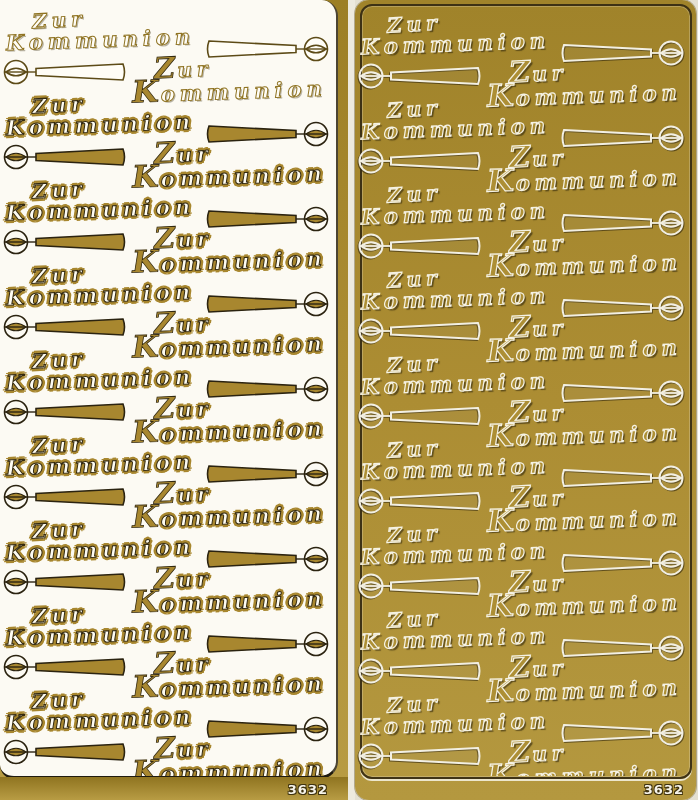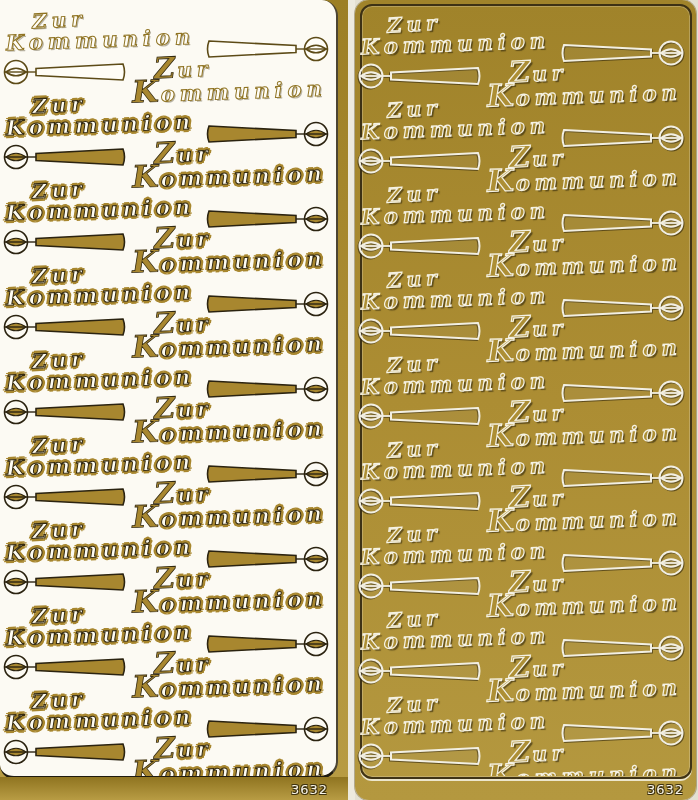--- a/index.html
+++ b/index.html
@@ -13,21 +13,21 @@
       border-radius:0 16px 18px 14px;}
   .bottom-strip{position:absolute;left:0;right:0;bottom:0;height:23px;
       background:linear-gradient(180deg,#8f7420,#b89c44);}
   .sheet-gap{position:absolute;left:348px;top:0;width:7px;height:800px;background:#edeadf;}
   .sheet-right{left:355px;width:341px;background:linear-gradient(180deg,#a0832a 0%,#ac8d33 50%,#b4983f 100%);
       border-radius:14px;box-shadow:0 0 0 1px rgba(90,72,20,.4);}
   .inner-border{position:absolute;left:5px;right:4px;top:4px;bottom:21px;
       border:2px solid rgba(50,40,18,.9);border-radius:12px;
       box-shadow:0 2px 0 rgba(246,243,230,.85), inset 0 0 0 1px rgba(246,243,230,.25);}
 
-  .code{position:absolute;font-family:"DejaVu Sans",sans-serif;font-weight:normal;font-size:13px;
+  .code{position:absolute;font-family:"DejaVu Sans",sans-serif;font-weight:bold;font-size:13px;
       letter-spacing:1px;color:#f7f4ea;z-index:5;
       text-shadow:-1px -1px 0 #3f3310,1px -1px 0 #3f3310,-1px 1px 0 #3f3310,1px 1px 0 #3f3310;}
   .sheet-left .code{right:20px;bottom:3px;}
   .sheet-right .code{right:12px;bottom:3px;}
 
   
   .units{position:absolute;left:0;right:0;top:12px;bottom:24px;overflow:hidden;}
   .sheet-right .units{top:16px;}
   .cycle{position:absolute;left:0;width:100%;height:112px;}
 

